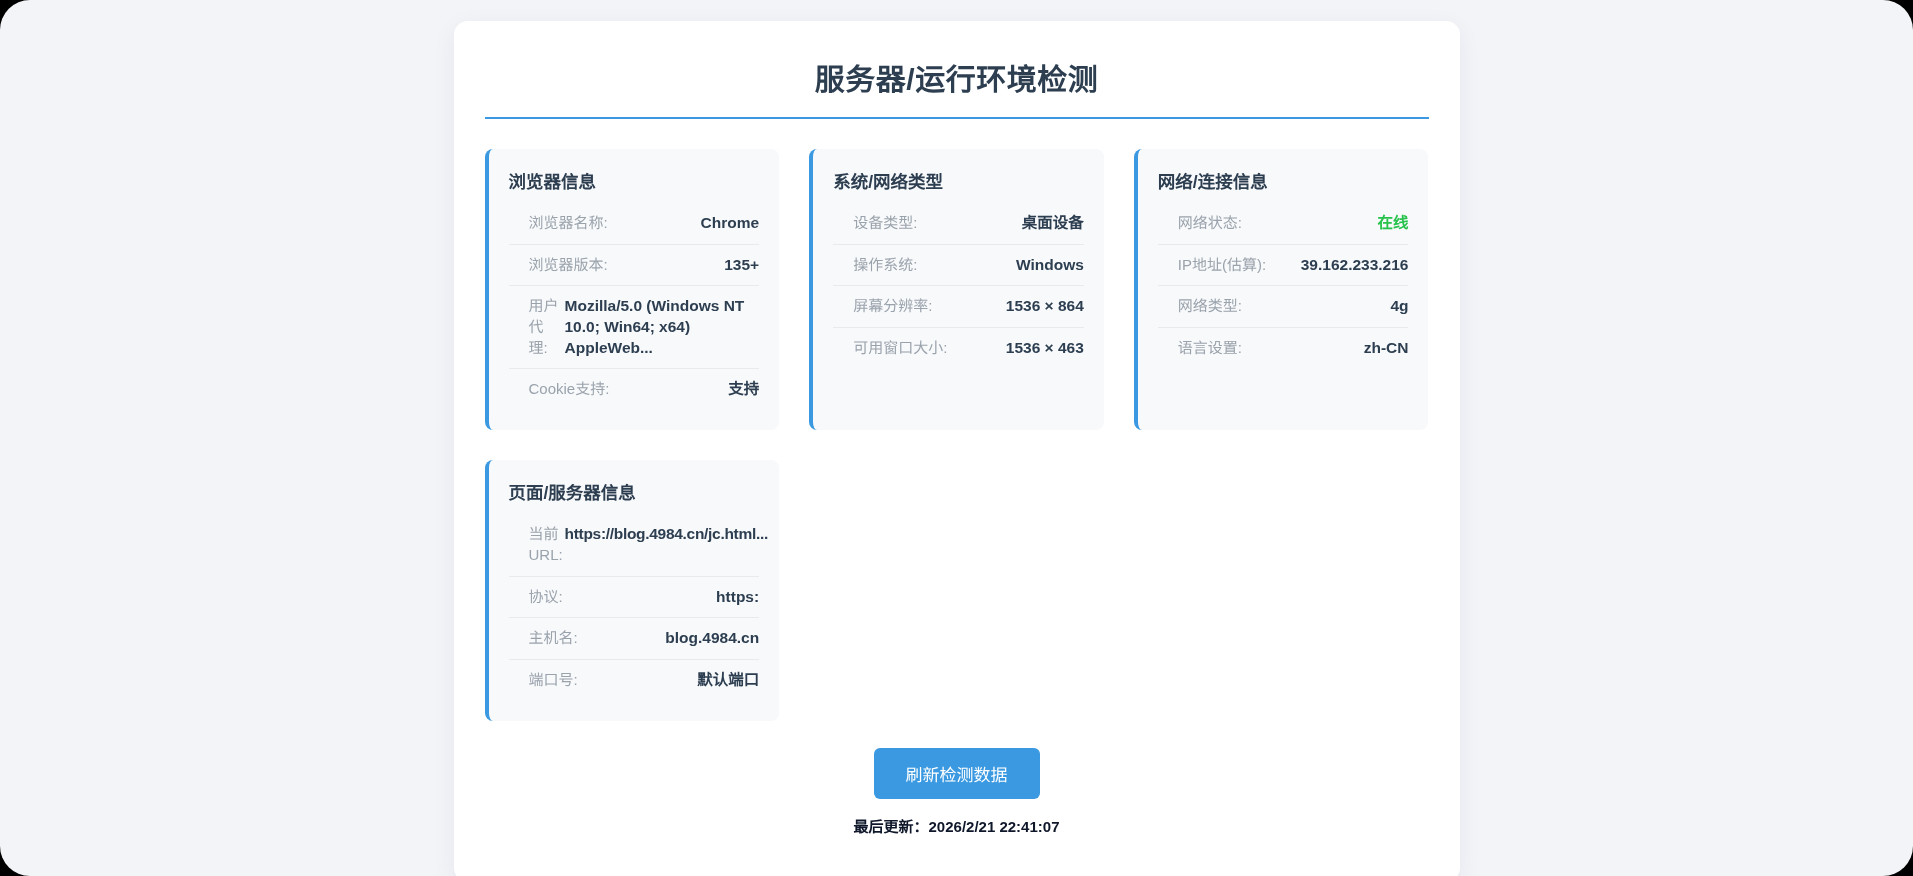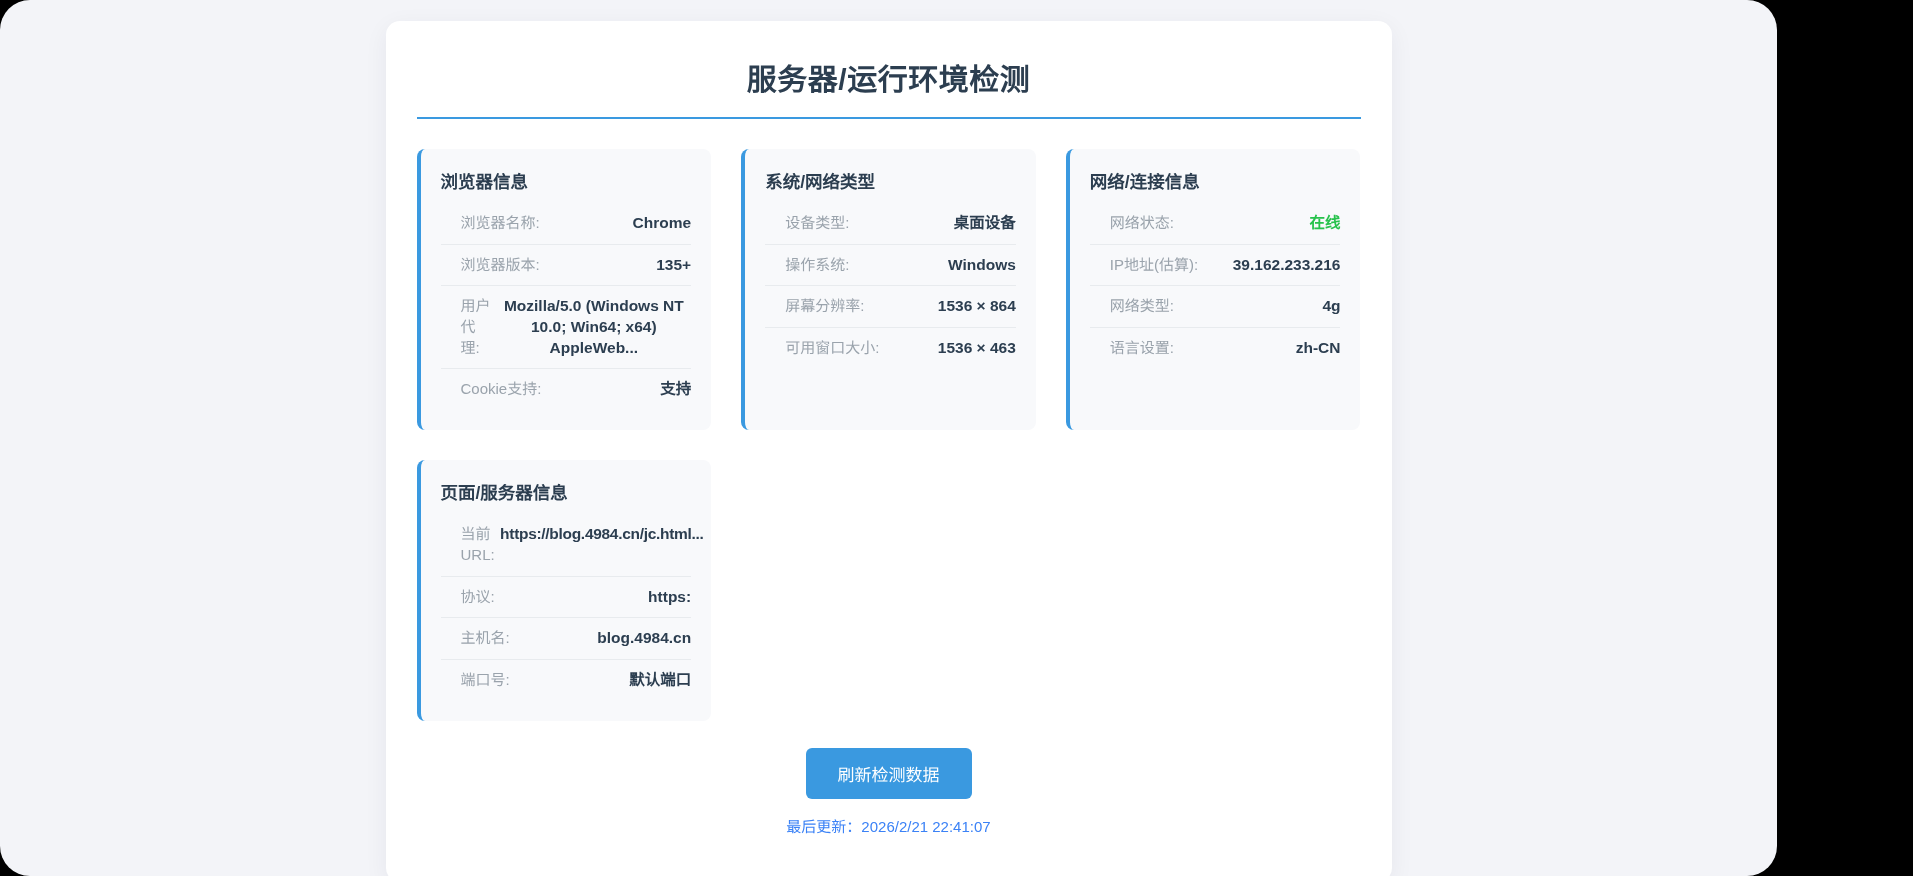--- a/index.html
+++ b/index.html
@@ -9,21 +9,21 @@
     height: 876px;
     background: #000;
     font-family: "Liberation Sans", "DejaVu Sans", sans-serif;
     overflow: hidden;
   }
 
   
   .screen {
     position: absolute;
     inset: 0;
-    width: 1777px;
+    width: 1913px;
     height: 876px;
     background: #f3f4f8;
     border-radius: 30px;
     overflow: hidden;
   }
 
   .panel {
     width: 1006px;
     margin: 21px auto 0;
     background: #ffffff;
@@ -90,21 +90,21 @@
     font-weight: bold;
     text-align: right;
     line-height: 1.33;
     margin-left: 12px;
   }
 
   
   .row-multiline .row-label { width: 31px; word-break: normal; }
   .row-multiline .row-value {
     flex: 1;
-    text-align: center;
+    text-align: left;
     margin-left: 5px;
   }
 
   .row-url .row-value {
     white-space: nowrap;
     overflow: hidden;
     letter-spacing: -0.3px;
     margin-right: -16px;
   }
 
@@ -120,21 +120,22 @@
     font-family: inherit;
     font-size: 17px;
     padding: 13px 32px;
     cursor: pointer;
   }
 
   .last-update {
     margin-top: 16px;
     text-align: center;
     font-size: 15px;
-    color: #3b82f6;
+    color: #0f172a;
+    font-weight: bold;
   }
 </style>
 </head>
 <body>
 
 <div class="screen">
   <main class="panel">
 
     <h1 class="page-title">服务器/运行环境检测</h1>
     <div class="title-underline"></div>

